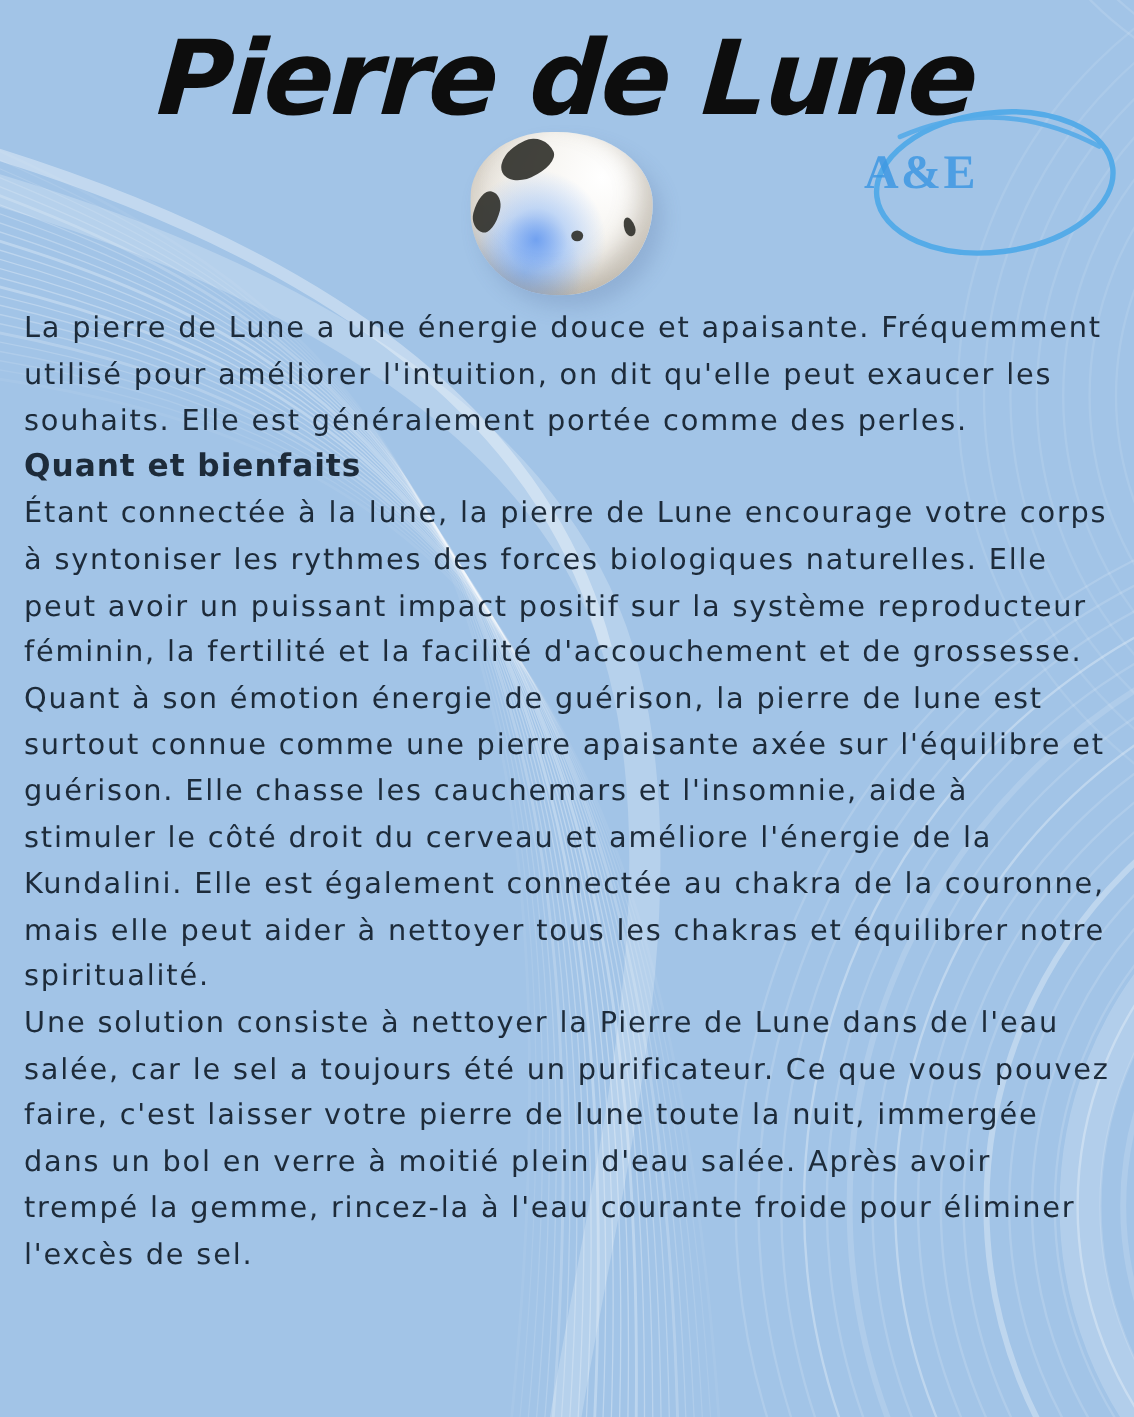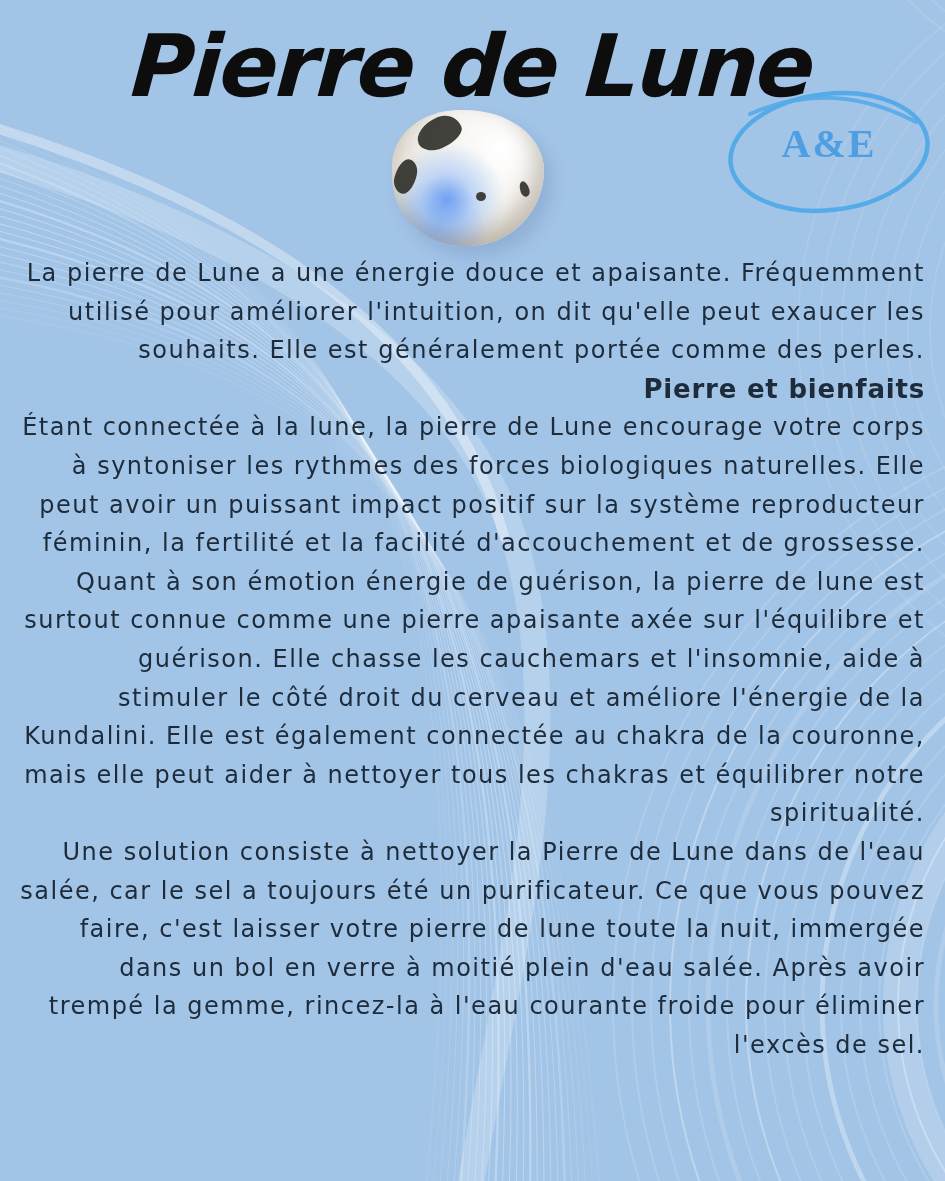--- a/index.html
+++ b/index.html
@@ -24,21 +24,21 @@
     color:#0d0d0d;
     transform:skewX(-4deg);
     white-space:nowrap;
   }
 
   
   .logo{position:absolute;left:720px;top:80px;width:218px;height:140px;}
   .logo svg{position:absolute;inset:0;}
   .logo-text{
     position:absolute;left:0;top:40px;width:100%;
-    text-align:center;
+    text-align:left;
     font-family:"Liberation Serif", serif;
     font-weight:700;font-size:40px;
     color:rgba(62,152,226,0.85);
     letter-spacing:2px;
   }
 
   
   .stone{
     position:absolute;left:392px;top:110px;width:152px;height:136px;
     border-radius:46% 54% 52% 48% / 42% 46% 58% 54%;
@@ -53,21 +53,21 @@
   .inc1{left:16%;top:6%;width:30%;height:22%;border-radius:60% 40% 55% 45%/55% 60% 40% 45%;transform:rotate(-24deg);
         background:linear-gradient(135deg,#3a3a33 20%,#15150f 55%,#4c4c44 90%);}
   .inc2{left:2%;top:36%;width:14%;height:26%;border-radius:50% 50% 45% 55%/60% 40% 60% 40%;transform:rotate(14deg);
         background:linear-gradient(160deg,#44443c,#11110c);}
   .inc3{left:55%;top:60%;width:7%;height:7%;border-radius:50%;background:#4a4435;opacity:.8;}
   .inc4{left:84%;top:52%;width:6%;height:12%;border-radius:50% 50% 50% 50%/60% 60% 40% 40%;background:#57513f;opacity:.7;transform:rotate(-18deg);}
 
   
   .content{
     position:absolute;top:254px;left:20px;width:905px;
-    text-align:right;
+    text-align:left;
     color:#1d2b3a;
   }
   .para{
     font-size:24px;
     line-height:38.6px;
     letter-spacing:1.5px;
     margin:0;
   }
   .heading{
     font-size:26px;
@@ -163,18 +163,18 @@
 
   <div class="stone">
     <div class="inc inc1"></div>
     <div class="inc inc2"></div>
     <div class="inc inc3"></div>
     <div class="inc inc4"></div>
   </div>
 
   <div class="content">
     <p class="para">La pierre de Lune a une énergie douce et apaisante. Fréquemment utilisé pour améliorer l'intuition, on dit qu'elle peut exaucer les souhaits. Elle est généralement portée comme des perles.</p>
-    <p class="heading">Pierre et bienfaits</p>
+    <p class="heading">Quant et bienfaits</p>
     <p class="para">Étant connectée à la lune, la pierre de Lune encourage votre corps à syntoniser les rythmes des forces biologiques naturelles. Elle peut avoir un puissant impact positif sur la système reproducteur féminin, la fertilité et la facilité d'accouchement et de grossesse. Quant à son émotion énergie de guérison, la pierre de lune est surtout connue comme une pierre apaisante axée sur l'équilibre et guérison. Elle chasse les cauchemars et l'insomnie, aide à stimuler le côté droit du cerveau et améliore l'énergie de la Kundalini. Elle est également connectée au chakra de la couronne, mais elle peut aider à nettoyer tous les chakras et équilibrer notre spiritualité.</p>
     <p class="para">Une solution consiste à nettoyer la Pierre de Lune dans de l'eau salée, car le sel a toujours été un purificateur. Ce que vous pouvez faire, c'est laisser votre pierre de lune toute la nuit, immergée dans un bol en verre à moitié plein d'eau salée. Après avoir trempé la gemme, rincez-la à l'eau courante froide pour éliminer l'excès de sel.</p>
   </div>
 
 </div>
 
 </body></html>

